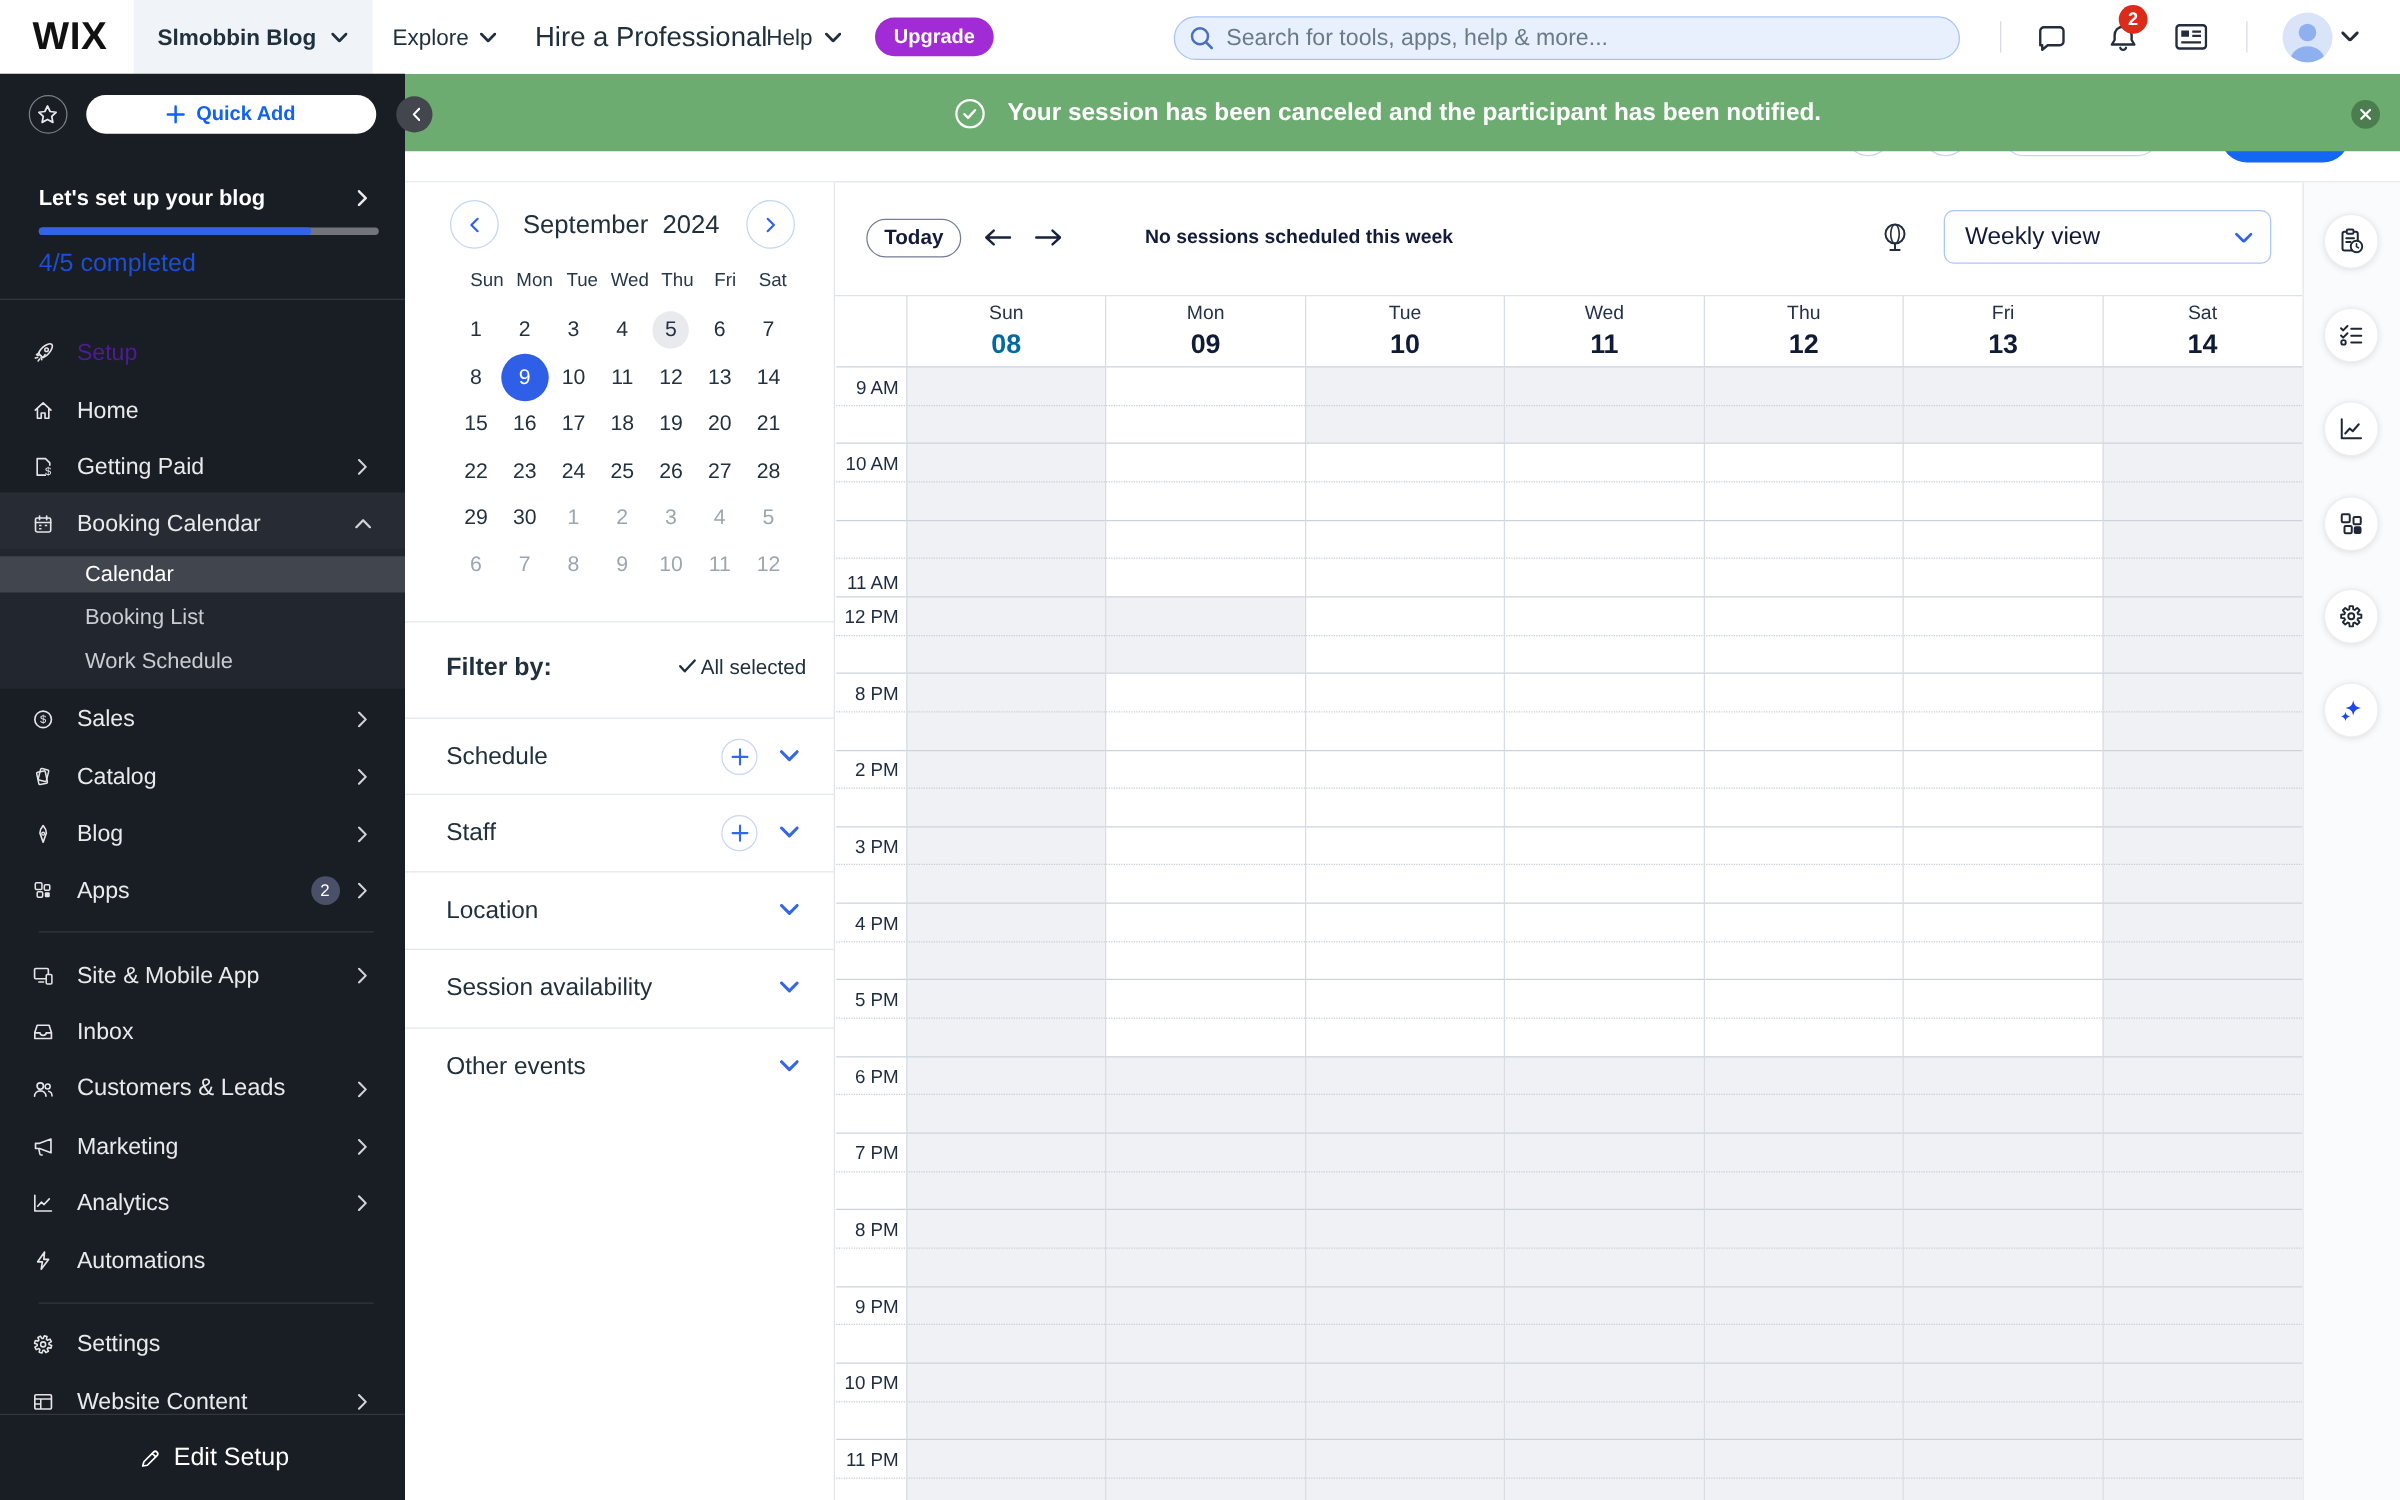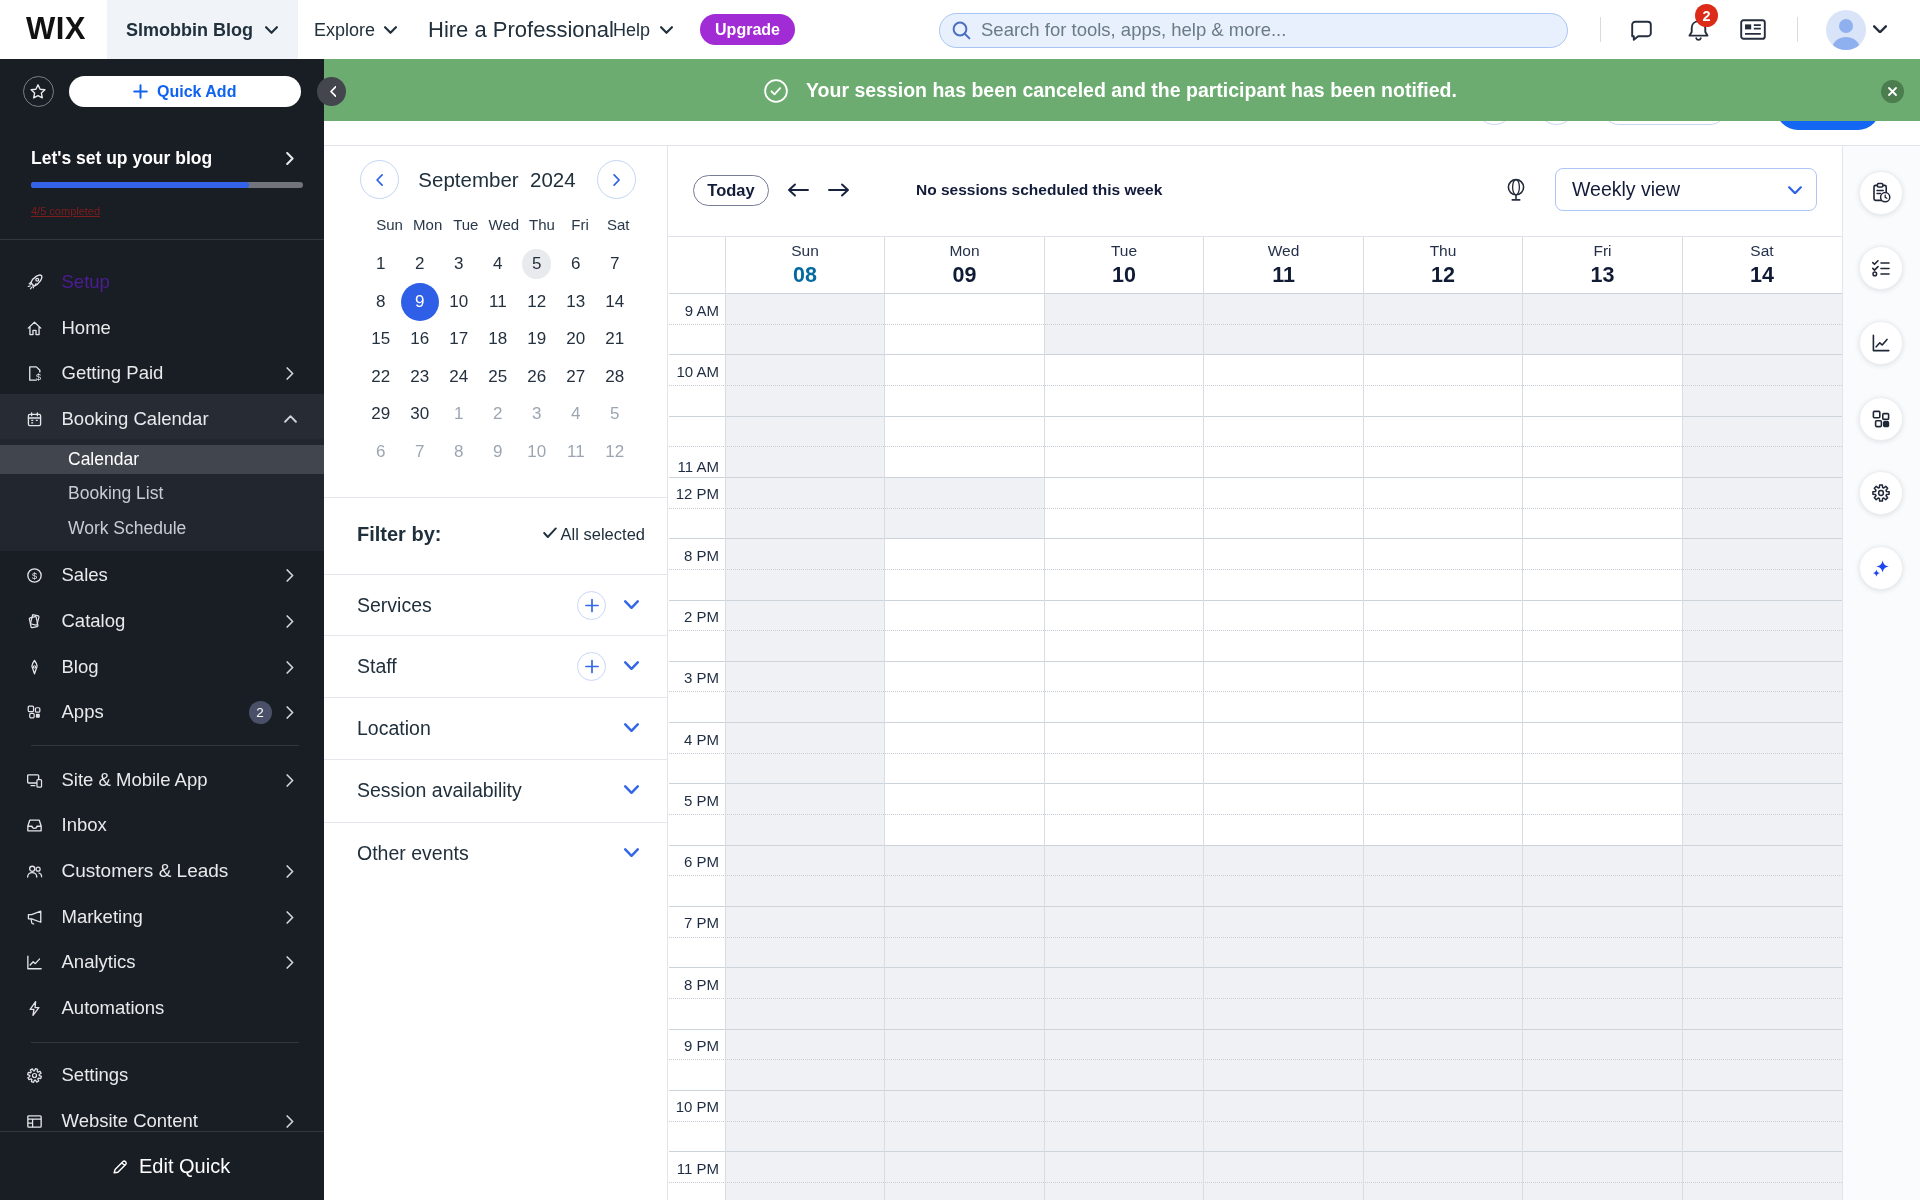--- a/index.html
+++ b/index.html
@@ -177,21 +177,21 @@
 <div class="f" style="left:357px;top:519.0px;height:30px;font-size:20px;color:#20303C;font-weight:700;">Filter by:</div>
 <svg class="a" style="left:543px;top:527px;" width="14" height="12" viewBox="0 0 14 12">
     <path d="M1.2 6 l3.6 4 L12.8 1.4" fill="none" stroke="#20303C" stroke-width="1.9" stroke-linecap="round" stroke-linejoin="round"></path>
   </svg>
 <div class="f" style="left:495px;top:519.0px;width:150px;height:30px;justify-content:flex-end;font-size:16.5px;color:#20303C;font-weight:400;">All selected</div>
 <div class="a" style="left:324px;top:574px;width:344px;height:1px;background:#E4E7EC"></div>
 <div class="a" style="left:324px;top:635px;width:344px;height:1px;background:#E4E7EC"></div>
 <div class="a" style="left:324px;top:697px;width:344px;height:1px;background:#E4E7EC"></div>
 <div class="a" style="left:324px;top:759px;width:344px;height:1px;background:#E4E7EC"></div>
 <div class="a" style="left:324px;top:822px;width:344px;height:1px;background:#E4E7EC"></div>
-<div class="f" style="left:357px;top:590.0px;height:30px;font-size:19.5px;color:#20303C;font-weight:400;">Services</div>
+<div class="f" style="left:357px;top:590.0px;height:30px;font-size:19.5px;color:#20303C;font-weight:400;">Schedule</div>
 <div class="a" style="left:577px;top:590.5px;width:29px;height:29px;border:1px solid #C9D7F5;border-radius:50%"></div>
 <svg class="a" style="left:584.5px;top:597.5px;" width="14" height="15" viewBox="0 0 14 15">
     <path d="M7 1.5 V13.5 M1 7.5 H13" fill="none" stroke="#3467E8" stroke-width="1.7" stroke-linecap="round"></path>
   </svg>
 <svg class="a" style="left:623.5px;top:600.35px" width="15" height="9.3" viewBox="0 0 12 7.4">
     <path d="M1 1.1 L6 6.2 L11 1.1" fill="none" stroke="#3467E8" stroke-width="2" stroke-linecap="round" stroke-linejoin="round"></path>
   </svg>
 <div class="f" style="left:357px;top:651.0px;height:30px;font-size:19.5px;color:#20303C;font-weight:400;">Staff</div>
 <div class="a" style="left:577px;top:651.5px;width:29px;height:29px;border:1px solid #C9D7F5;border-radius:50%"></div>
 <svg class="a" style="left:584.5px;top:658.5px;" width="14" height="15" viewBox="0 0 14 15">
@@ -318,21 +318,21 @@
 <div class="a" style="left:317px;top:76.5px;width:29px;height:29px;border-radius:50%;background:#43474D"></div>
 <svg class="a" style="left:329.7px;top:85.5px" width="6.6" height="11" viewBox="0 0 7.8 13">
     <path d="M6.6 1 L1.2 6.5 L6.6 12" fill="none" stroke="#fff" stroke-width="2" stroke-linecap="round" stroke-linejoin="round"></path>
   </svg>
 <div class="f" style="left:31px;top:143.0px;height:30px;font-size:17.5px;color:#fff;font-weight:700;">Let's set up your blog</div>
 <svg class="a" style="left:286.1px;top:151.5px" width="7.8" height="13" viewBox="0 0 7.8 13">
     <path d="M1.2 1 L6.6 6.5 L1.2 12" fill="none" stroke="#E8EAEC" stroke-width="2" stroke-linecap="round" stroke-linejoin="round"></path>
   </svg>
 <div class="a" style="left:31px;top:182px;width:272px;height:6px;border-radius:3px;background:#71757B"></div>
 <div class="a" style="left:31px;top:182px;width:218px;height:6px;border-radius:3px;background:#3463E9"></div>
-<div class="f" style="left:31px;top:196.0px;height:30px;font-size:11px;color:#7f1d1d;font-weight:400;text-decoration:underline;">4/5 completed</div>
+<div class="f" style="left:31px;top:196.0px;height:30px;font-size:20px;color:#1d4ed8;font-weight:400;">4/5 completed</div>
 <div class="a" style="left:0px;top:239px;width:324px;height:1px;background:#33363C"></div>
 <div class="a" style="left:0px;top:394px;width:324px;height:157px;background:#22262E"></div>
 <div class="a" style="left:0px;top:394px;width:324px;height:45px;background:#272C34"></div>
 <div class="a" style="left:0px;top:445px;width:324px;height:29px;background:#41454E"></div>
 <div class="f" style="left:61.5px;top:267.0px;height:30px;font-size:18.5px;color:#4c1d95;font-weight:400;">Setup</div>
 <svg class="a" style="left:24.5px;top:272.5px;" width="19" height="19" viewBox="0 0 20 20">
     <path d="M11.8 3.6 c2.4-1.5 4.6-1.7 5.4-.9 c.8.8.6 3-0.9 5.4 c-1.5 2.4-4 4.8-6.6 5.7 L6.2 10.2 c.9-2.6 3.2-5.1 5.6-6.6z" fill="none" stroke="#E3E5E8" stroke-width="1.4" stroke-linejoin="round"></path>
     <circle cx="12.9" cy="7.1" r="1.5" fill="none" stroke="#E3E5E8" stroke-width="1.3"></circle>
     <path d="M6.6 9.8 L4.4 11.3 l2 .7 M10.2 13.4 l1.5-2.2 M8.9 15.6 l-.7-2 M3.4 14.2 l2-.6 M5.8 16.6 l1.2-1.6" fill="none" stroke="#E3E5E8" stroke-width="1.3" stroke-linecap="round" stroke-linejoin="round"></path>
   </svg>
@@ -450,12 +450,12 @@
     <path d="M1.2 1 L6.6 6.5 L1.2 12" fill="none" stroke="#D0D3D8" stroke-width="1.7" stroke-linecap="round" stroke-linejoin="round"></path>
   </svg>
 <svg class="a" style="left:24.5px;top:1111.5px;" width="19" height="19" viewBox="0 0 20 20">
     <rect x="3" y="4" width="14" height="12" rx="1" fill="none" stroke="#E3E5E8" stroke-width="1.4"></rect>
     <path d="M3 7.6 h14 M8 7.6 V16 M3 11.8 h5" stroke="#E3E5E8" stroke-width="1.3"></path>
   </svg>
 <div class="a" style="left:0px;top:1131px;width:324px;height:1px;background:#33363C"></div>
 <svg class="a" style="left:112px;top:1158px;" width="17" height="17" viewBox="0 0 17 17">
     <path d="M2.2 14.8 l.9-3.4 L10.8 3.7 a2 2 0 0 1 2.8 0 l.03.03 a2 2 0 0 1 0 2.8 L5.9 14.2 l-3.7.6z M9.8 4.7 l2.8 2.8" fill="none" stroke="#fff" stroke-width="1.4" stroke-linejoin="round"></path>
   </svg>
-<div class="f" style="left:139px;top:1151.5px;height:30px;font-size:20px;color:#fff;font-weight:400;">Edit Quick</div>
+<div class="f" style="left:139px;top:1151.5px;height:30px;font-size:20px;color:#fff;font-weight:400;">Edit Setup</div>
 </body></html>

